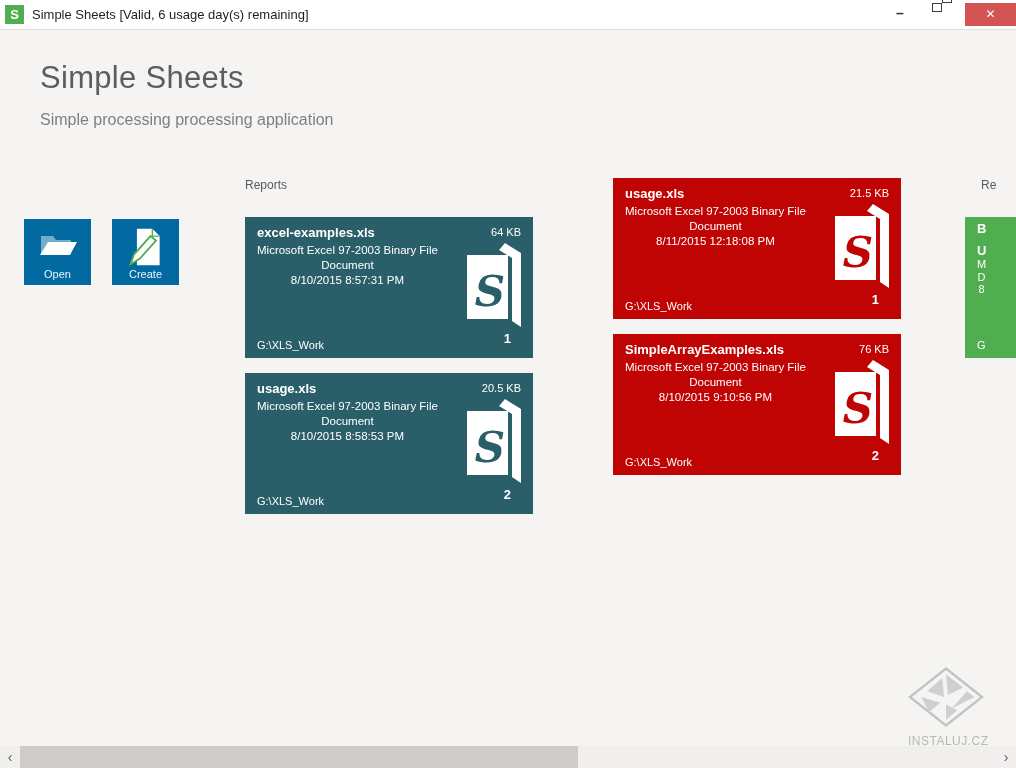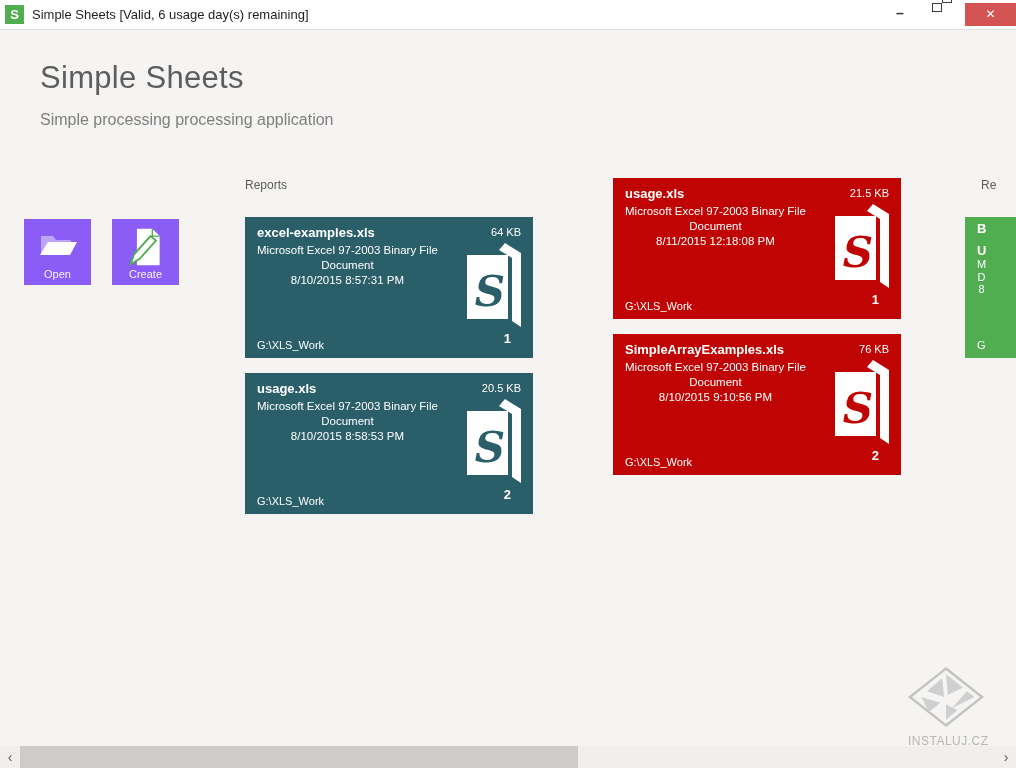--- a/index.html
+++ b/index.html
@@ -19,21 +19,21 @@
   .btn-min{right:98px;width:36px;color:#333;font-size:14px;font-weight:bold;line-height:20px;}
   .btn-restore{right:56px;width:36px;}
   .restore-glyph{position:relative;width:13px;height:11px;margin:6px auto 0;}
   .restore-glyph .back{position:absolute;right:0;top:0;width:8px;height:7px;border:1px solid #3c3c3c;}
   .restore-glyph .front{position:absolute;left:0;bottom:0;width:8px;height:7px;border:1px solid #3c3c3c;background:#fff;}
   .btn-close{right:0;width:51px;background:#d45353;color:#fff;font-size:12px;line-height:23px;}
   
   .page-title{position:absolute;left:40px;top:60px;font-size:31px;color:#5d5d5d;letter-spacing:.3px;}
   .page-subtitle{position:absolute;left:40px;top:111px;font-size:16px;color:#7f7f7f;}
   
-  .action{position:absolute;top:219px;width:67px;height:66px;background:#8b5cf6;cursor:pointer;}
+  .action{position:absolute;top:219px;width:67px;height:66px;background:#0369a1;cursor:pointer;}
   .action-open{left:24px;}
   .action-create{left:112px;}
   .action svg{position:absolute;left:50%;top:8px;transform:translateX(-50%);}
   .action .alabel{position:absolute;left:0;right:0;bottom:5px;text-align:center;font-size:11px;color:rgba(255,255,255,.92);}
   
   .group{position:absolute;top:178px;width:288px;}
   .group-0{left:245px;}
   .group-1{left:613px;}
   .group-2{left:965px;}
   .group-title{height:39px;font-size:12px;color:#5a5a5a;}

